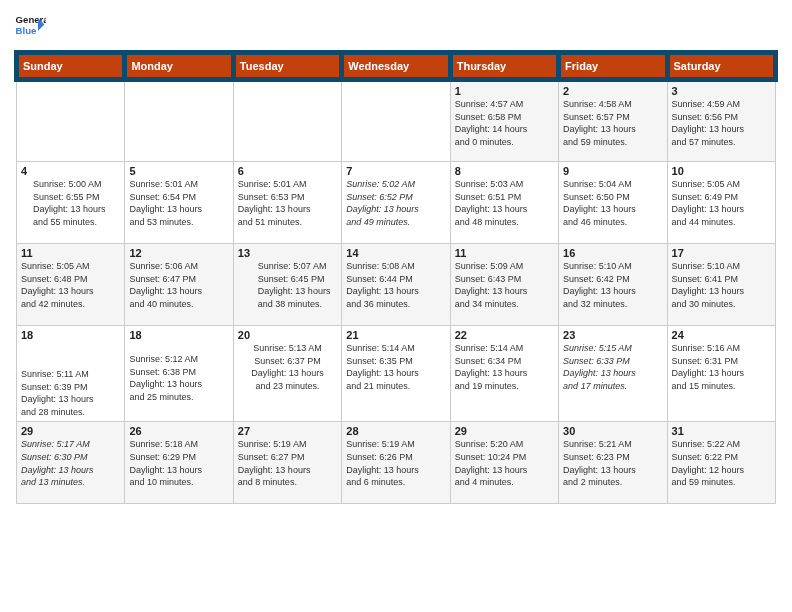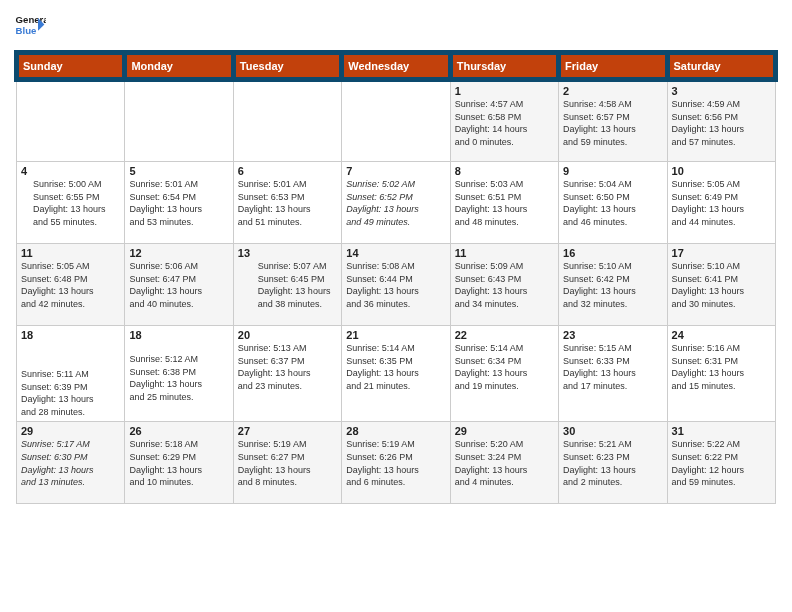--- a/index.html
+++ b/index.html
@@ -255,42 +255,42 @@
           </td>
           <td>
             <span class="day-num">18</span>
             <div class="day-info" style="white-space: pre-line; margin-top: 12px;">Sunrise: 5:12 AM
 Sunset: 6:38 PM
 Daylight: 13 hours
 and 25 minutes.</div>
           </td>
           <td>
             <span class="day-num">20</span>
-            <div class="day-info" style="white-space: pre-line;">Sunrise: 5:13 AM
+            <div class="day-info" style="white-space: pre-line; text-align: center;">Sunrise: 5:13 AM
 Sunset: 6:37 PM
 Daylight: 13 hours
 and 23 minutes.</div>
           </td>
           <td>
             <span class="day-num">21</span>
             <div class="day-info" style="white-space: pre-line;">Sunrise: 5:14 AM
 Sunset: 6:35 PM
 Daylight: 13 hours
 and 21 minutes.</div>
           </td>
           <td>
             <span class="day-num">22</span>
             <div class="day-info" style="white-space: pre-line;">Sunrise: 5:14 AM
 Sunset: 6:34 PM
 Daylight: 13 hours
 and 19 minutes.</div>
           </td>
           <td>
             <span class="day-num">23</span>
-            <div class="day-info" style="white-space: pre-line;">Sunrise: 5:15 AM
+            <div class="day-info" style="white-space: pre-line; font-style: italic;">Sunrise: 5:15 AM
 Sunset: 6:33 PM
 Daylight: 13 hours
 and 17 minutes.</div>
           </td>
           <td>
             <span class="day-num">24</span>
             <div class="day-info" style="white-space: pre-line;">Sunrise: 5:16 AM
 Sunset: 6:31 PM
 Daylight: 13 hours
 and 15 minutes.</div>
@@ -321,21 +321,21 @@
           <td>
             <span class="day-num">28</span>
             <div class="day-info" style="white-space: pre-line;">Sunrise: 5:19 AM
 Sunset: 6:26 PM
 Daylight: 13 hours
 and 6 minutes.</div>
           </td>
           <td>
             <span class="day-num">29</span>
             <div class="day-info" style="white-space: pre-line;">Sunrise: 5:20 AM
-Sunset: 3:24 PM
+Sunset: 10:24 PM
 Daylight: 13 hours
 and 4 minutes.</div>
           </td>
           <td>
             <span class="day-num">30</span>
             <div class="day-info" style="white-space: pre-line;">Sunrise: 5:21 AM
 Sunset: 6:23 PM
 Daylight: 13 hours
 and 2 minutes.</div>
           </td>

